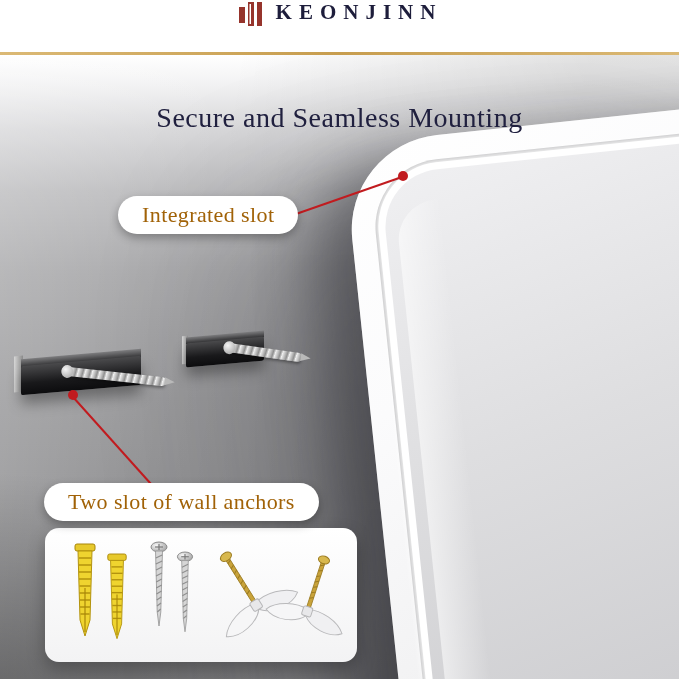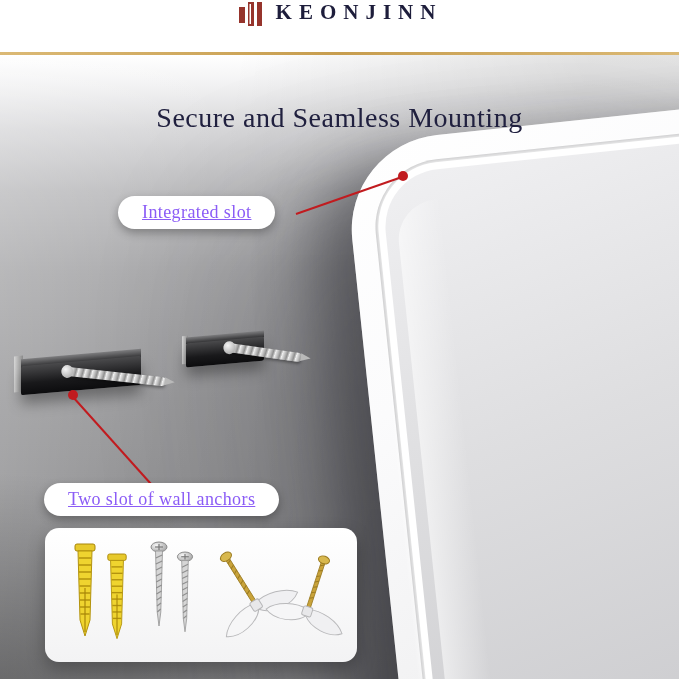--- a/index.html
+++ b/index.html
@@ -62,22 +62,22 @@
   #bracket-1 .bracket-face { left:7px; top:13px; width:120px; height:29px; }
   #bracket-1 .screw { left:50px; top:24px; width:102px; transform:rotate(6deg); }
   #bracket-2 { left:182px; top:330px; width:125px; height:52px; }
   #bracket-2 .bracket-endcap { left:0; top:6px; width:6px; height:28px; }
   #bracket-2 .bracket-top { left:4px; top:4px; width:78px; height:7px; }
   #bracket-2 .bracket-face { left:4px; top:10px; width:78px; height:24px; }
   #bracket-2 .screw { left:44px; top:18px; width:76px; transform:rotate(8deg); }
 
   
   .pill { position:absolute; z-index:11; background:#ffffff; border-radius:22px;
-    padding:6px 24px; font-size:18px; color:#8b5cf6; letter-spacing:0.4px;
-    box-shadow:0 4px 10px rgba(0,0,0,0.30); white-space:nowrap;text-decoration:underline; }
+    padding:6px 24px; font-size:22px; color:#a16207; letter-spacing:0.4px;
+    box-shadow:0 4px 10px rgba(0,0,0,0.30); white-space:nowrap; }
   #pill-slot { left:118px; top:196px; }
   #pill-anchors { left:44px; top:483px; }
 
   
   .leader-svg { position:absolute; inset:0; z-index:10; pointer-events:none; }
 
   
   .anchors-card { position:absolute; left:45px; top:528px; width:312px; height:134px; z-index:8;
     background:linear-gradient(180deg,#ffffff,#f3f3f4); border-radius:14px;
     box-shadow:0 8px 18px rgba(0,0,0,0.28); display:flex; align-items:center; justify-content:center; }

